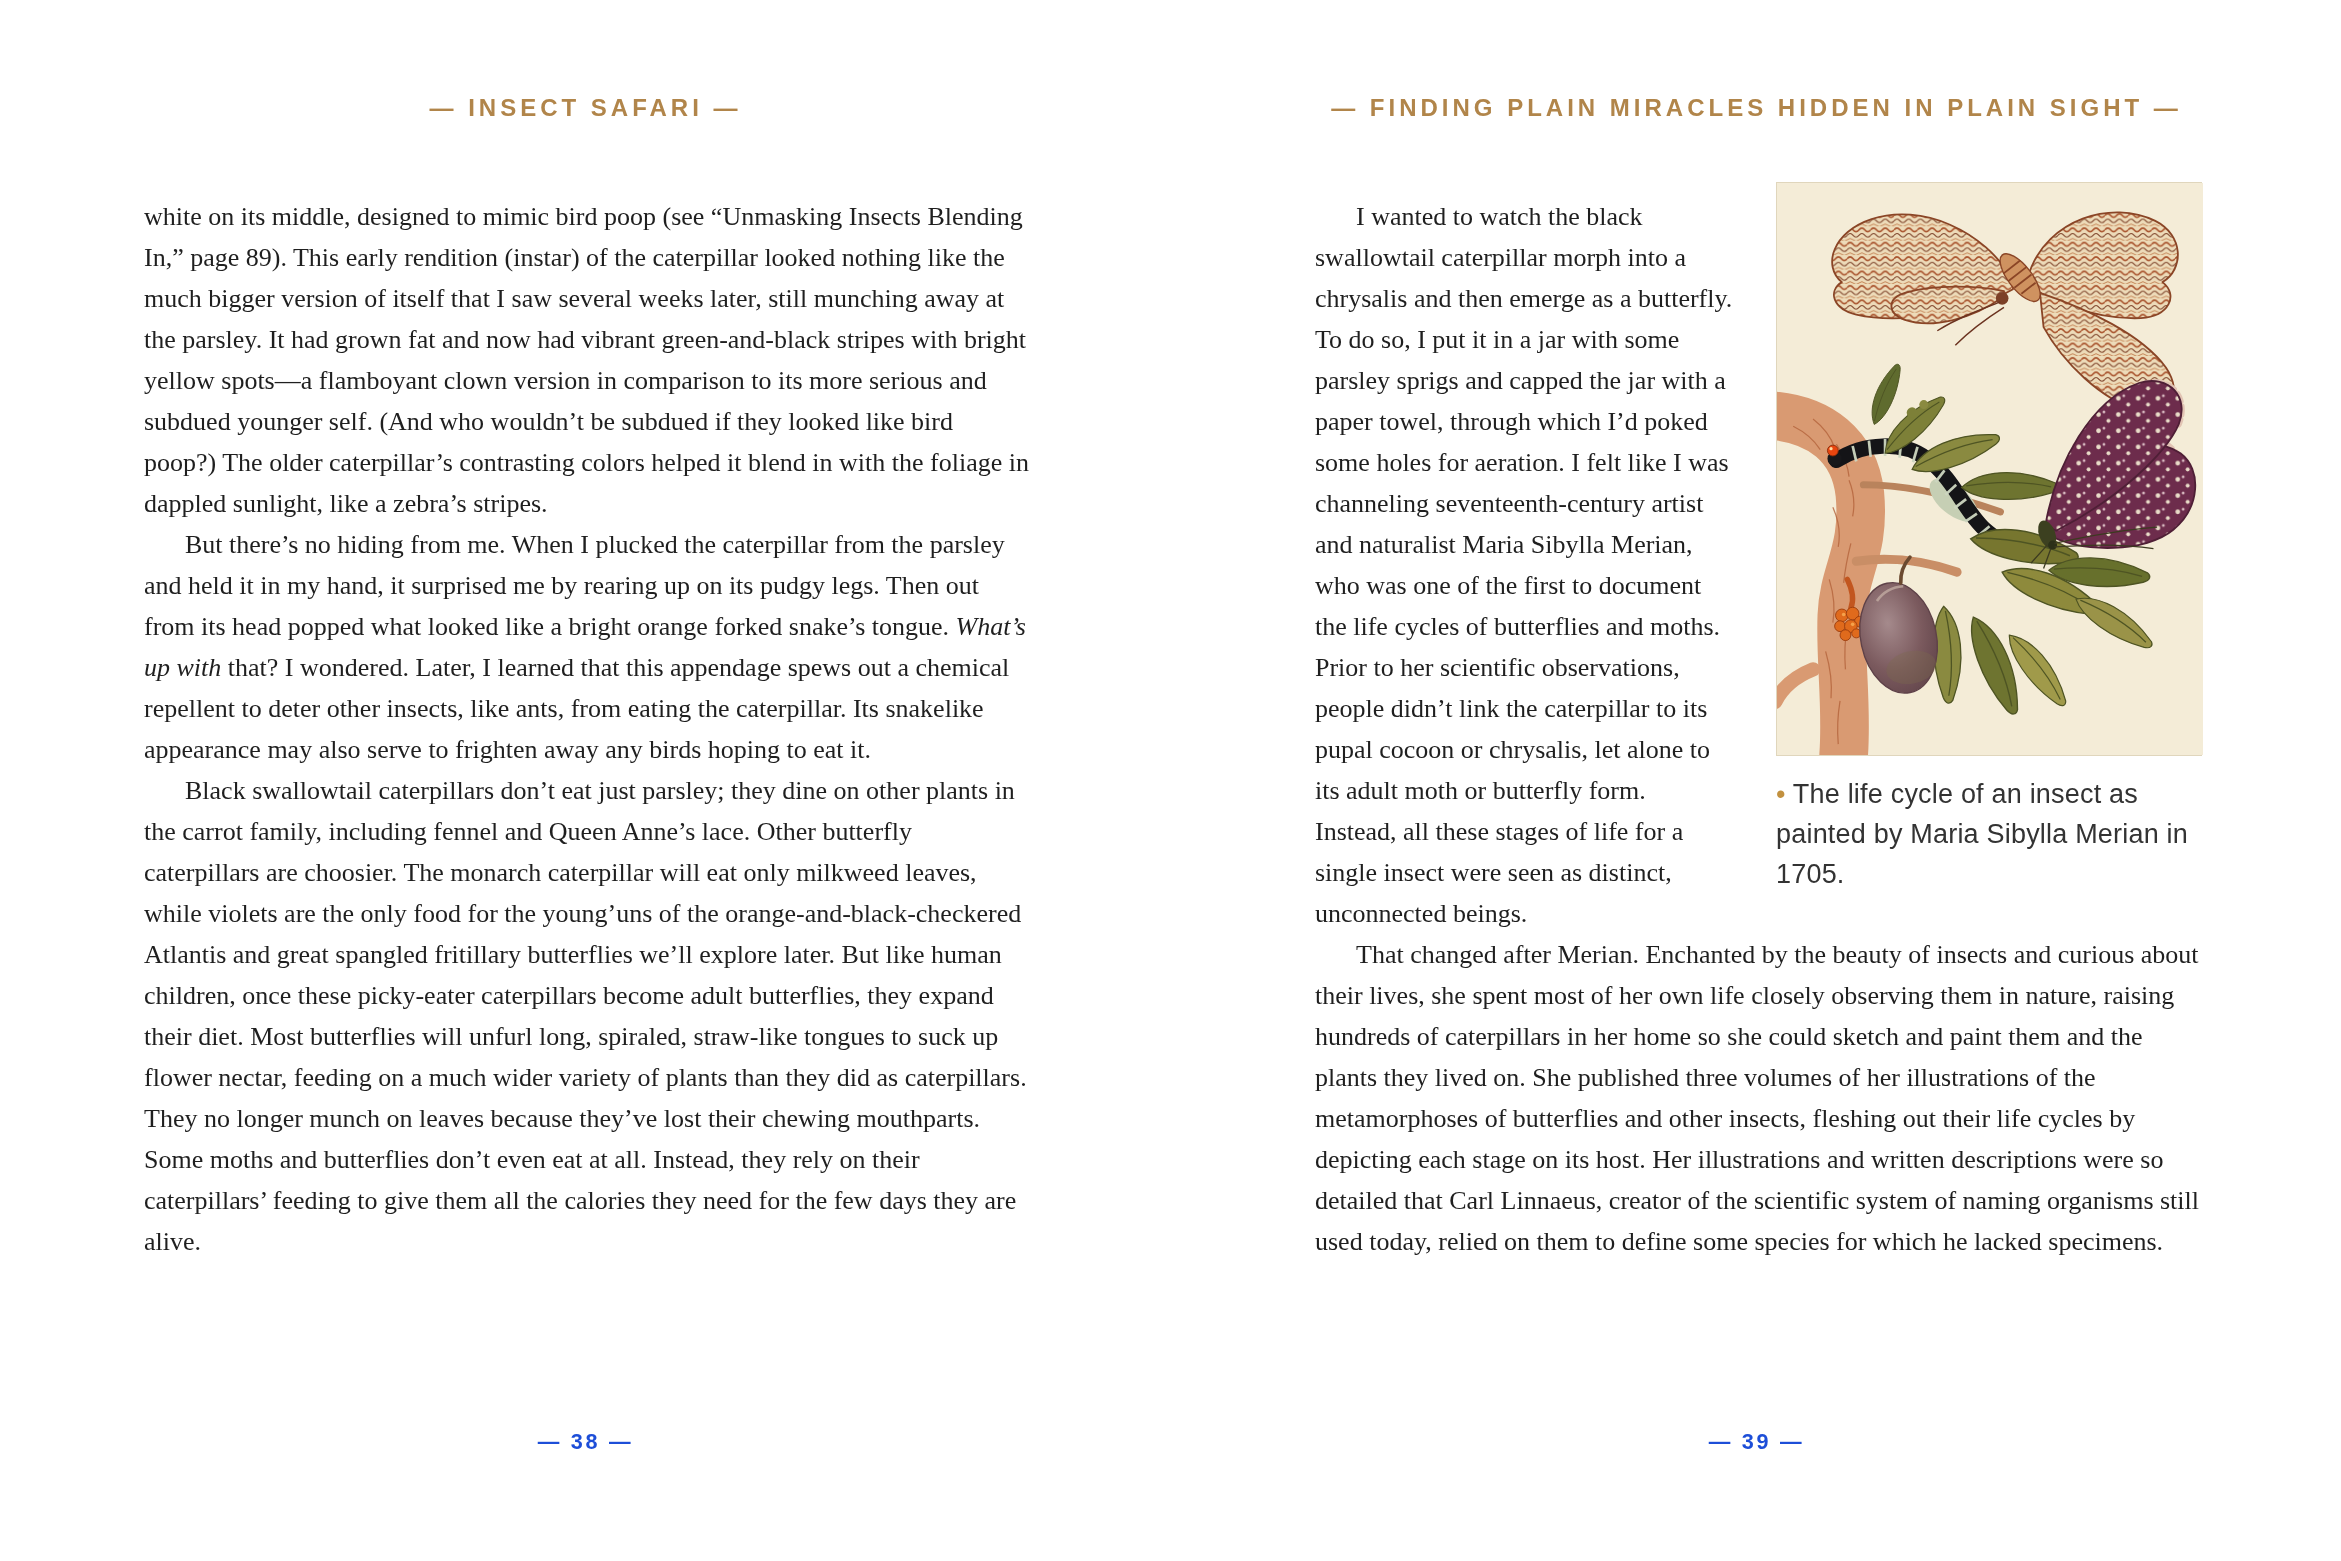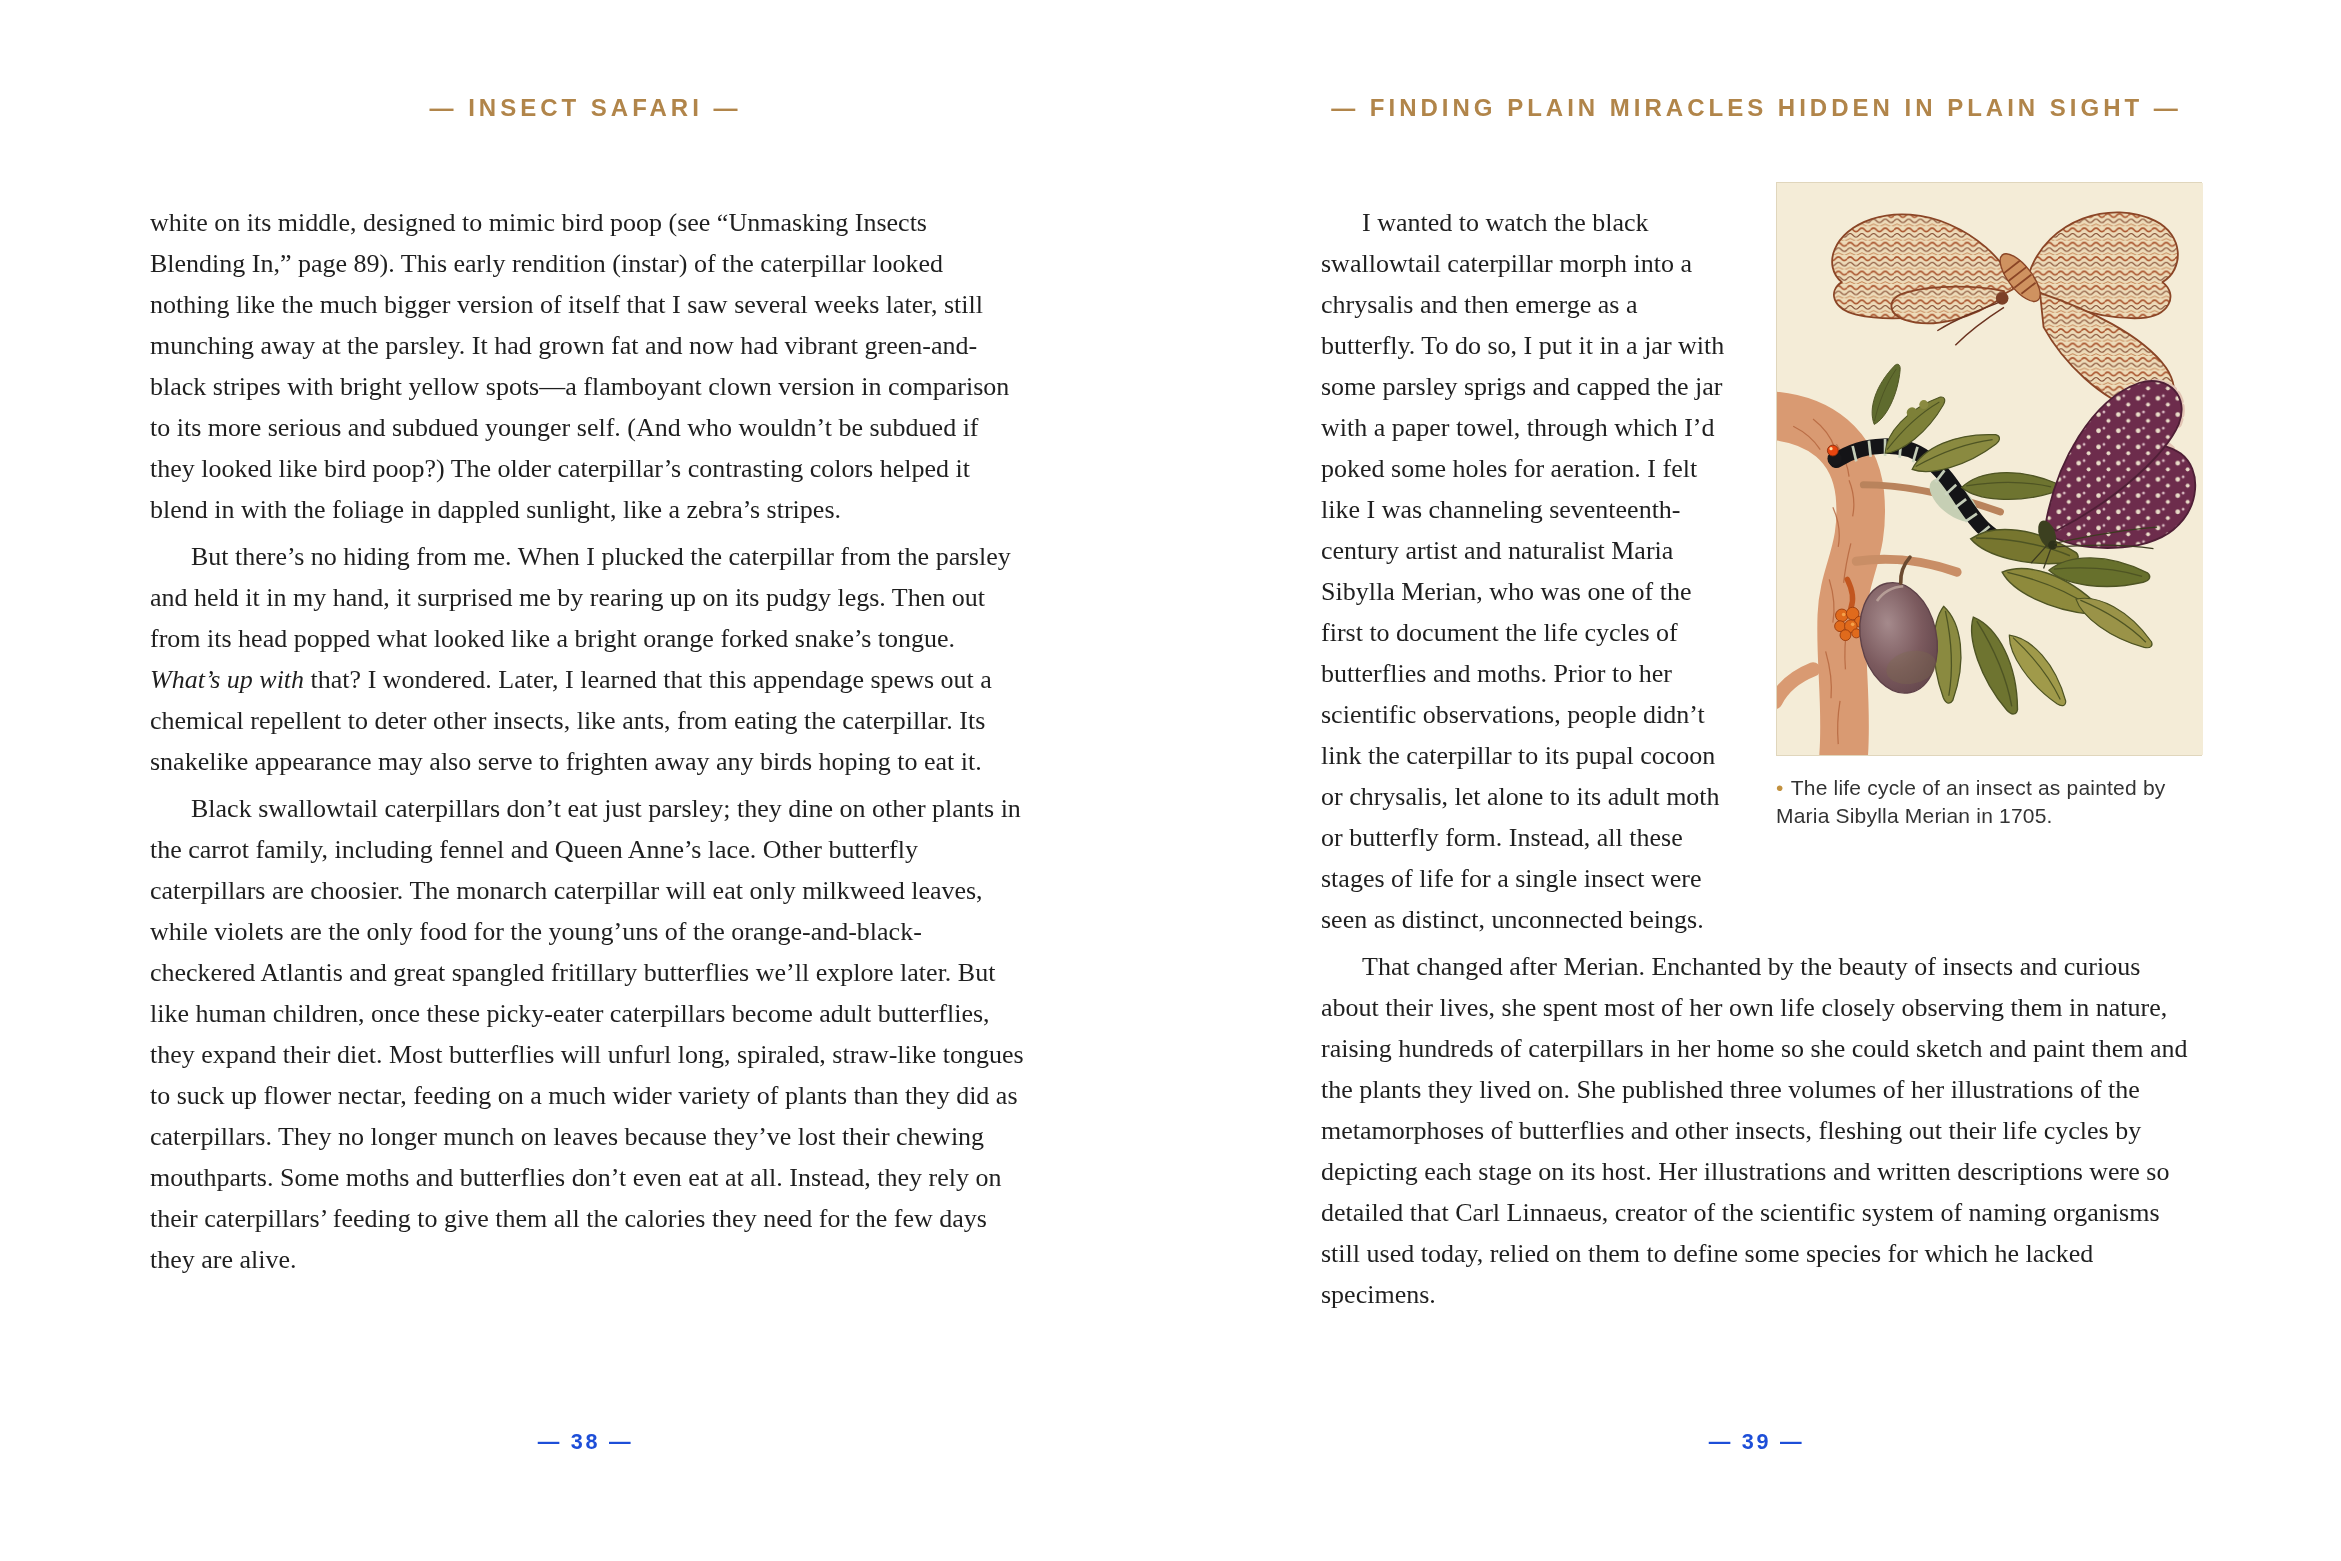--- a/index.html
+++ b/index.html
@@ -15,21 +15,21 @@
     font-family:"Liberation Sans", sans-serif;
     font-weight:bold; font-size:24px; letter-spacing:4px;
     color:#b1854a; white-space:nowrap;
   }
 
   .body-text {
     position:absolute; top:196px; left:144px; width:887px;
     font-size:26px; line-height:41px; text-align:left;
     color:#1f1f1f;
   }
-  .body-text p { margin:6px; }
+  .body-text p { margin:0; }
   .body-text p.indent { text-indent:41px; }
   .body-text em { font-style:italic; }
 
   .page-number {
     position:absolute; top:1429px; left:0; width:100%;
     text-align:center;
     font-family:"Liberation Sans", sans-serif;
     font-weight:bold; font-size:21.6px; letter-spacing:2.7px;
     color:#1d4ed8;
   }
@@ -40,21 +40,21 @@
     margin:-14.4px 0 34px 14.4px; padding:0;
   }
   .illus-wrap {
     width:426px; margin-left:auto;
     border:0.9px solid #e0d6bc; box-sizing:border-box;
     line-height:0;
   }
   figcaption {
     width:426px; margin-left:auto; margin-top:18px;
     font-family:"Liberation Sans", sans-serif;
-    font-size:21px; line-height:28px; color:#333333;
+    font-size:27px; line-height:40px; color:#333333;
     letter-spacing:0.2px;
   }
   figcaption .bullet { color:#c2913f; margin-right:7.2px; }
 </style>
 </head>
 <body>
 
 <div class="spread">
 
   <div class="page">

